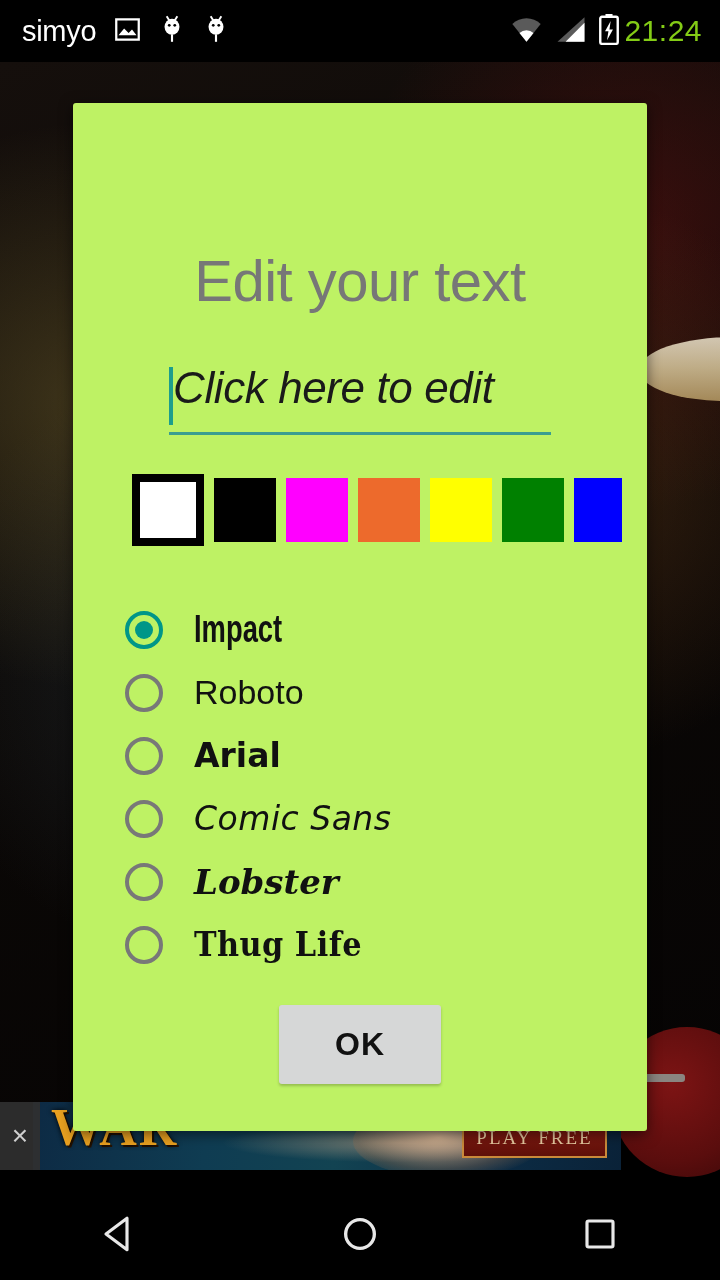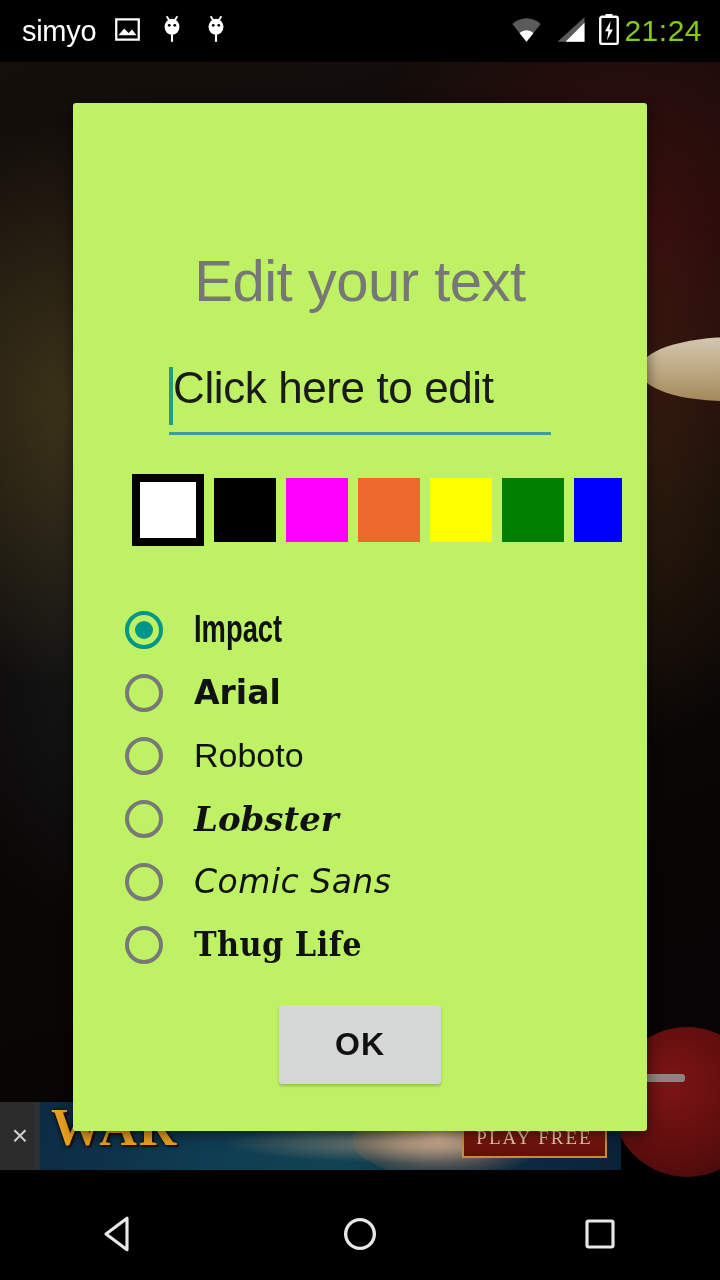--- a/index.html
+++ b/index.html
@@ -119,21 +119,21 @@
     font-size:58px;
     font-weight:normal;
     letter-spacing:-0.5px;
     margin-top:144px;
   }
 
   
   #edit-wrap {
     position:relative;
     margin:49px auto 0 auto;
-    width:382px; height:72px;
+    width:382px; height:72px;font-style:italic;
   }
   #edit-cursor {
     position:absolute; left:0; top:4px;
     width:4px; height:58px;
     background:#1d9e8c;
   }
   #edit-text {
     position:absolute; left:4px; top:0;
     font-size:44px; color:#1a1a1a;
     letter-spacing:-0.4px;
@@ -324,33 +324,33 @@
       <div class="swatch clipped" style="background:#0000ff;"></div>
     </div>
 
     <div id="font-list">
       <div class="font-row">
         <span class="radio on"></span>
         <span class="font-label f-impact">Impact</span>
       </div>
       <div class="font-row">
         <span class="radio"></span>
+        <span class="font-label f-roboto">Roboto</span>
+      </div>
+      <div class="font-row">
+        <span class="radio"></span>
         <span class="font-label f-arial">Arial</span>
       </div>
       <div class="font-row">
         <span class="radio"></span>
-        <span class="font-label f-roboto">Roboto</span>
+        <span class="font-label f-comic">Comic Sans</span>
       </div>
       <div class="font-row">
         <span class="radio"></span>
         <span class="font-label f-lobster">Lobster</span>
-      </div>
-      <div class="font-row">
-        <span class="radio"></span>
-        <span class="font-label f-comic">Comic Sans</span>
       </div>
       <div class="font-row">
         <span class="radio"></span>
         <span class="font-label f-thug">Thug Life</span>
       </div>
     </div>
 
     <button id="ok-button">OK</button>
   </div>
 

